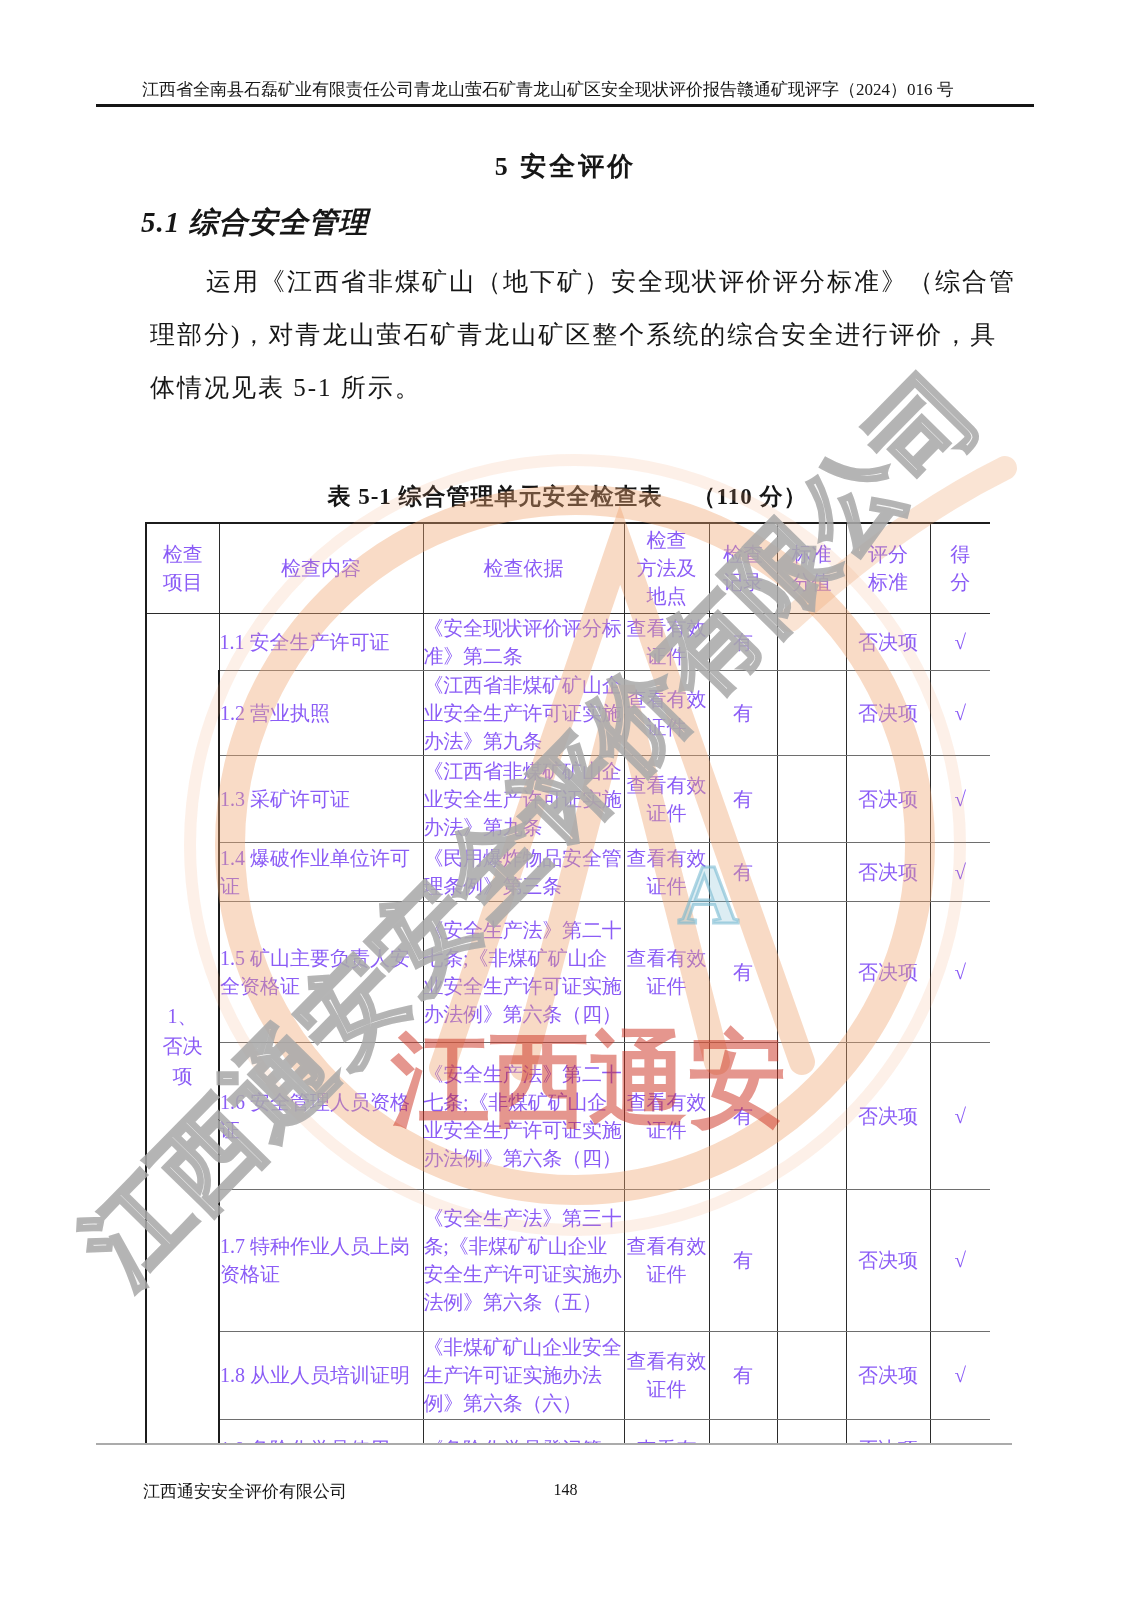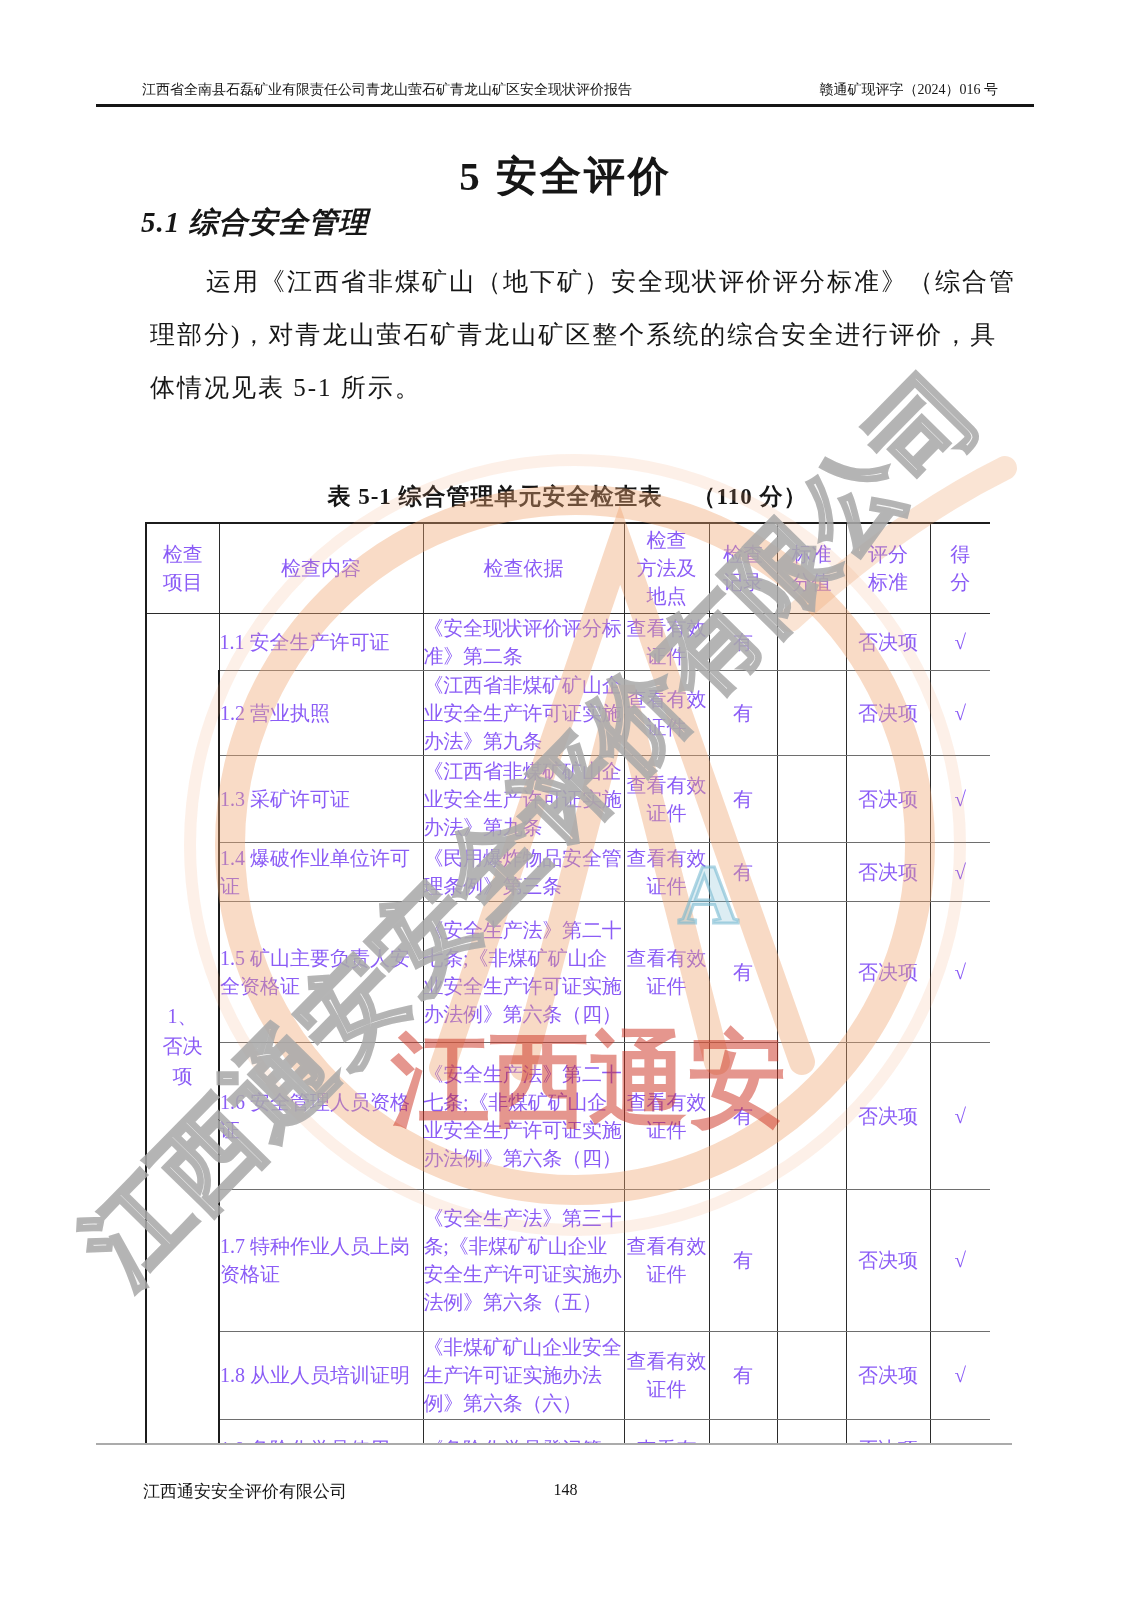--- a/index.html
+++ b/index.html
@@ -7,31 +7,31 @@
     position:relative;
     width:1131px;height:1600px;
     background:#ffffff;
     overflow:hidden;
     font-family:"Liberation Serif","DejaVu Serif",serif;
     color:#161616;
   }
   
   .pg-header{
     position:absolute;top:79px;left:142px;width:856px;
-    display:flex;justify-content:space-between;
-    font-size:14px;line-height:22px;white-space:nowrap;
+    display:flex;
+    font-size:17px;line-height:22px;white-space:nowrap;
   }
   .header-rule{
     position:absolute;top:104px;left:96px;width:938px;height:3px;
     background:#151515;
   }
   
   .chapter-title{
     position:absolute;top:149px;left:0;width:1131px;
-    text-align:center;font-size:41px;font-weight:bold;letter-spacing:3px;
+    text-align:center;font-size:26px;font-weight:bold;letter-spacing:3px;
   }
   .section-heading{
     position:absolute;top:203px;left:141px;
     font-size:29px;font-weight:bold;letter-spacing:1px;font-style:italic;
   }
   .body-para{
     position:absolute;top:255px;left:142px;width:856px;
     font-size:25px;letter-spacing:2px;margin-left:8px;
   }
   .body-para .pline{height:53px;line-height:53px;white-space:nowrap;}

